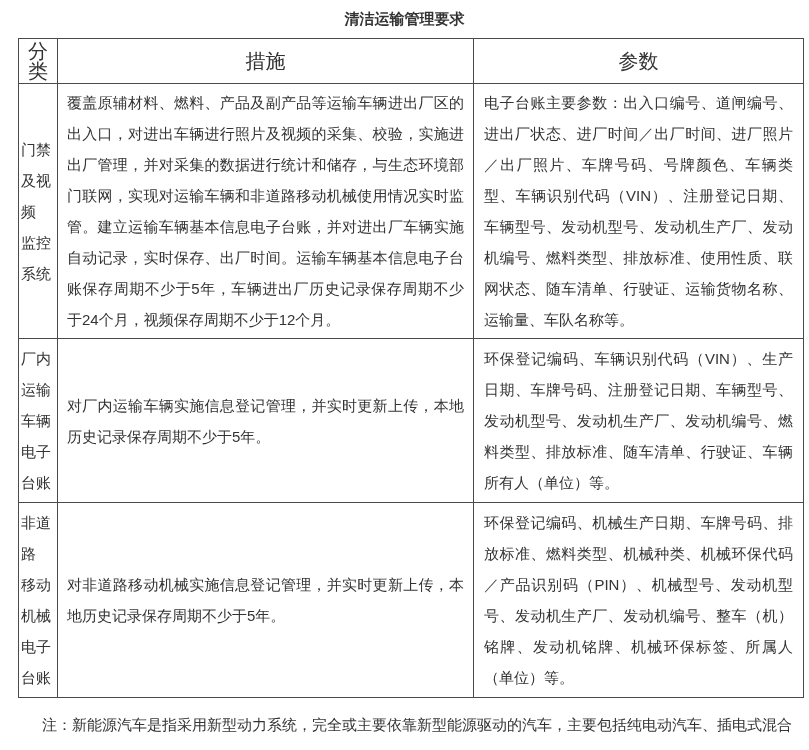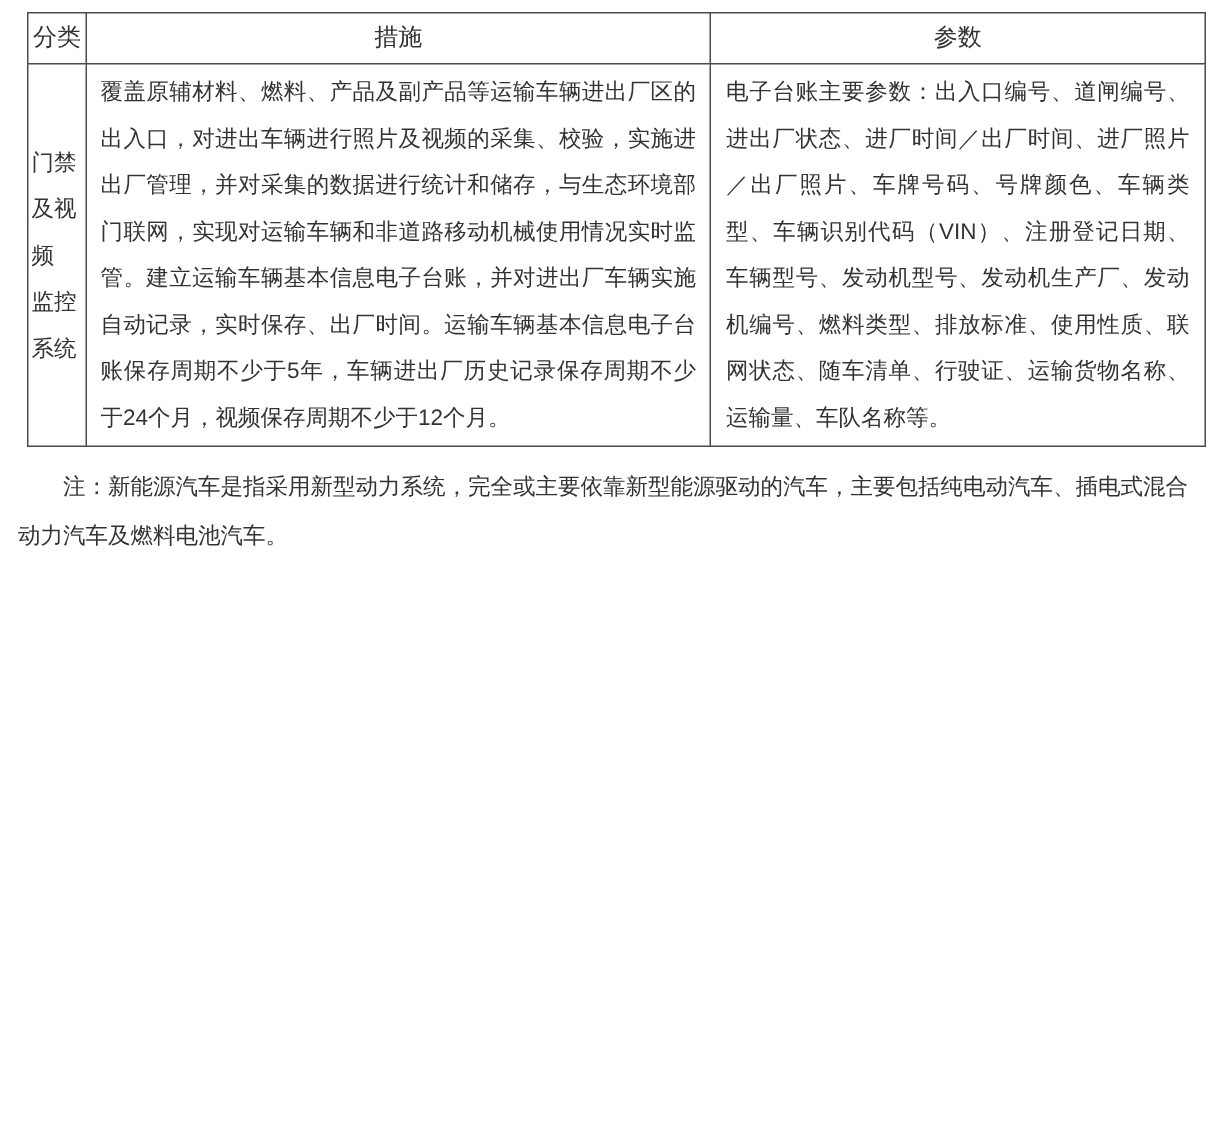--- a/index.html
+++ b/index.html
@@ -35,21 +35,21 @@
   }
   table.req-table td, table.req-table th {
     border: 1px solid #4a4a4a;
     box-sizing: border-box;
     font-weight: normal;
   }
   th.hdr {
     height: 34px;
     text-align: center;
     vertical-align: middle;
-    font-size: 16px;
+    font-size: 20px;
     line-height: 20px;
     padding: 2px;
   }
   td.cat {
     text-align: left;
     vertical-align: middle;
     white-space: pre-line;
     line-height: 31px;
     padding: 4px 2px;
   }
@@ -66,20 +66,21 @@
     line-height: 33px;
     text-indent: 2em;
     color: #333333;
   }
 </style>
 </head>
 <body>
 
 <div class="page">
 
+  <div class="doc-title">清洁运输管理要求</div>
 
   <table class="req-table">
     <colgroup>
       <col style="width:39px">
       <col style="width:416px">
       <col style="width:330px">
     </colgroup>
     <thead>
       <tr>
         <th class="hdr">分类</th>
@@ -90,18 +91,37 @@
     <tbody>
       <tr>
         <td class="cat">门禁
 及视
 频
 监控
 系统</td>
         <td class="measure">覆盖原辅材料、燃料、产品及副产品等运输车辆进出厂区的出入口，对进出车辆进行照片及视频的采集、校验，实施进出厂管理，并对采集的数据进行统计和储存，与生态环境部门联网，实现对运输车辆和非道路移动机械使用情况实时监管。建立运输车辆基本信息电子台账，并对进出厂车辆实施自动记录，实时保存、出厂时间。运输车辆基本信息电子台账保存周期不少于5年，车辆进出厂历史记录保存周期不少于24个月，视频保存周期不少于12个月。</td>
         <td class="params">电子台账主要参数：出入口编号、道闸编号、进出厂状态、进厂时间／出厂时间、进厂照片／出厂照片、车牌号码、号牌颜色、车辆类型、车辆识别代码（VIN）、注册登记日期、车辆型号、发动机型号、发动机生产厂、发动机编号、燃料类型、排放标准、使用性质、联网状态、随车清单、行驶证、运输货物名称、运输量、车队名称等。</td>
       </tr>
+      <tr>
+        <td class="cat">厂内
+运输
+车辆
+电子
+台账</td>
+        <td class="measure">对厂内运输车辆实施信息登记管理，并实时更新上传，本地历史记录保存周期不少于5年。</td>
+        <td class="params">环保登记编码、车辆识别代码（VIN）、生产日期、车牌号码、注册登记日期、车辆型号、发动机型号、发动机生产厂、发动机编号、燃料类型、排放标准、随车清单、行驶证、车辆所有人（单位）等。</td>
+      </tr>
+      <tr>
+        <td class="cat">非道
+路
+移动
+机械
+电子
+台账</td>
+        <td class="measure">对非道路移动机械实施信息登记管理，并实时更新上传，本地历史记录保存周期不少于5年。</td>
+        <td class="params">环保登记编码、机械生产日期、车牌号码、排放标准、燃料类型、机械种类、机械环保代码／产品识别码（PIN）、机械型号、发动机型号、发动机生产厂、发动机编号、整车（机）铭牌、发动机铭牌、机械环保标签、所属人（单位）等。</td>
+      </tr>
     </tbody>
   </table>
 
   <div class="footnote">注：新能源汽车是指采用新型动力系统，完全或主要依靠新型能源驱动的汽车，主要包括纯电动汽车、插电式混合动力汽车及燃料电池汽车。</div>
 
 </div>
 
 </body></html>

